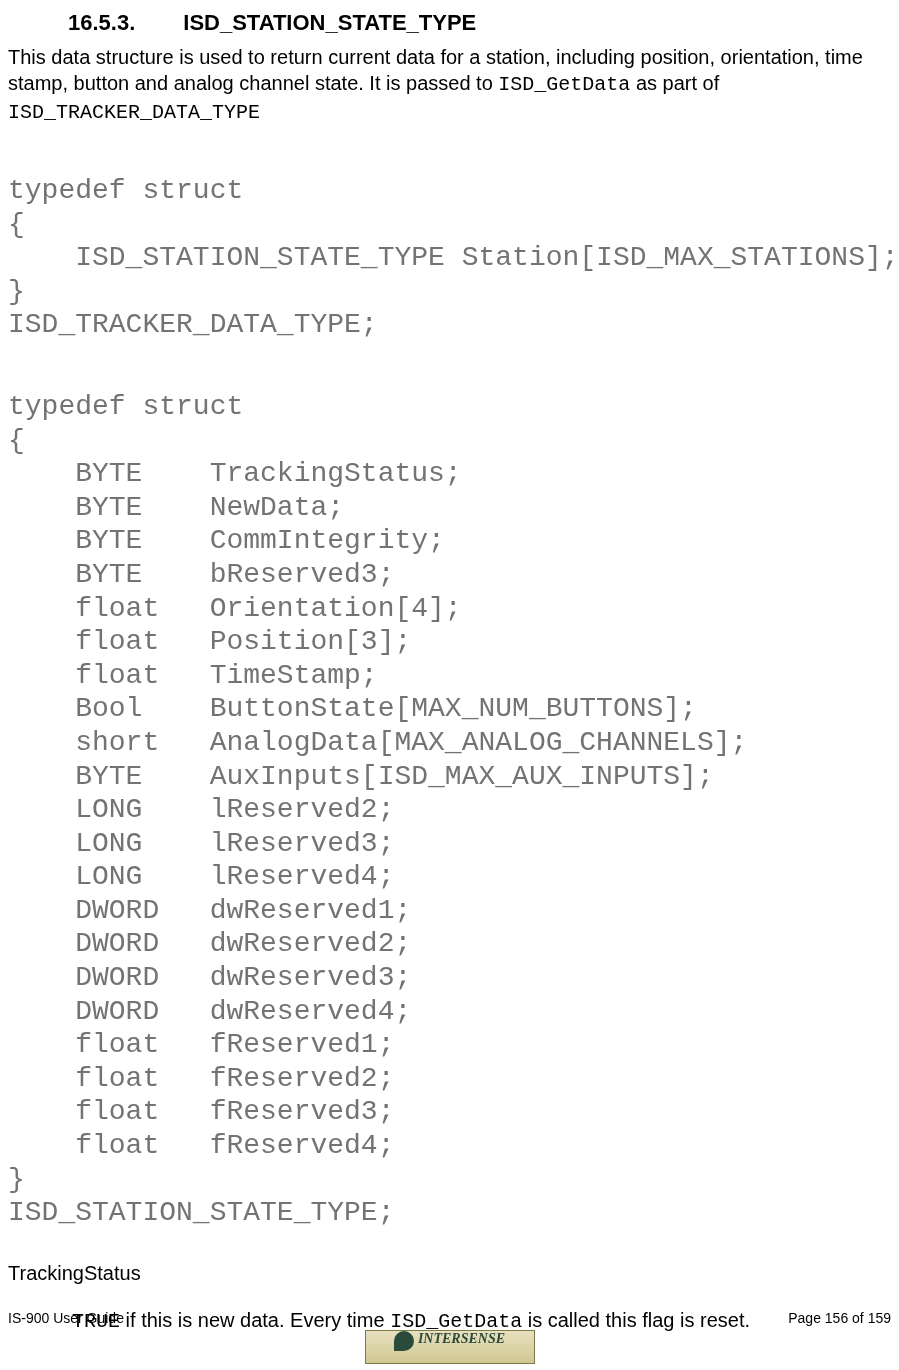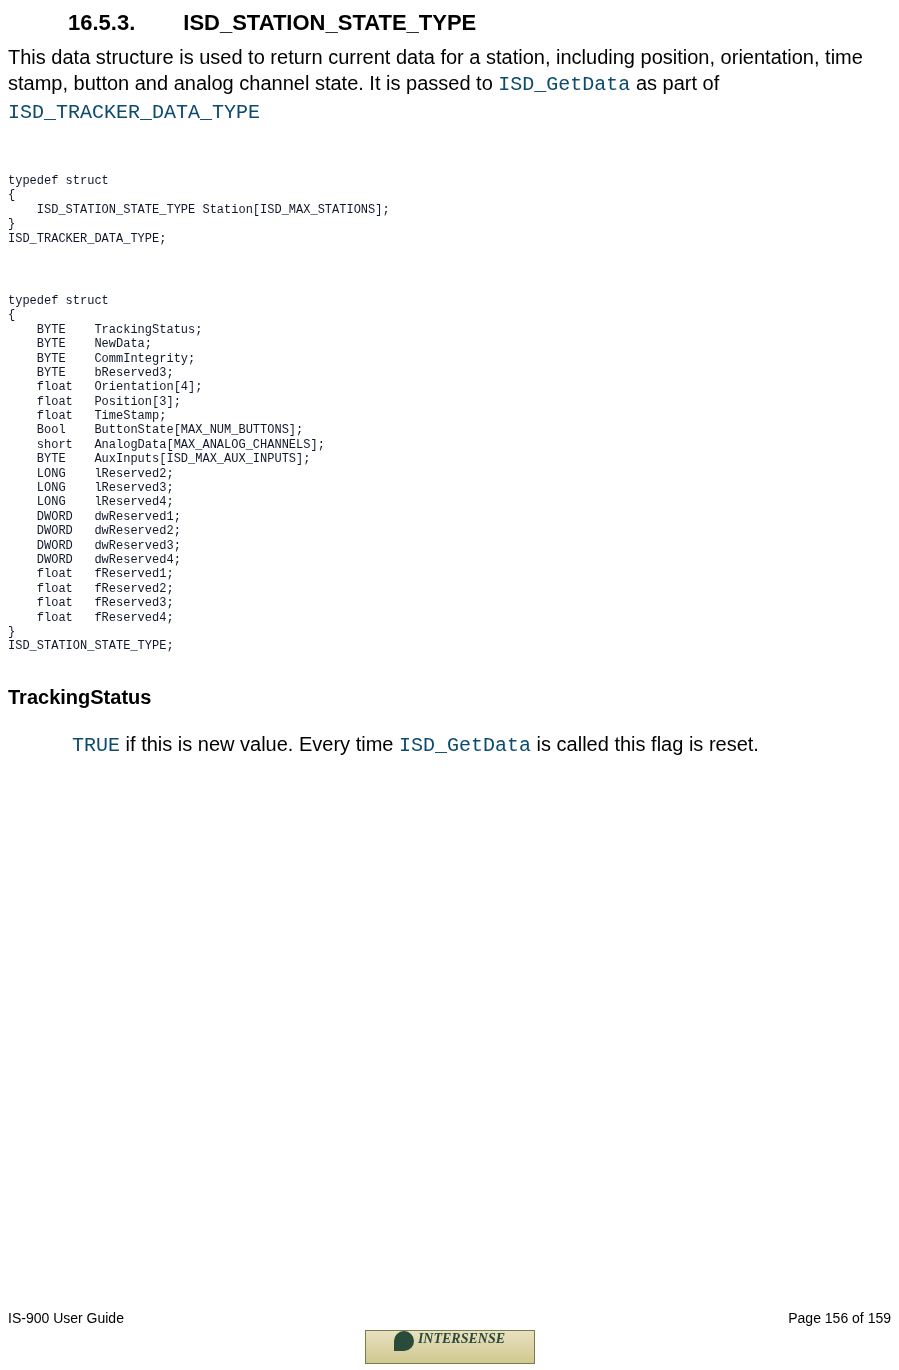--- a/index.html
+++ b/index.html
@@ -27,36 +27,36 @@
       display: inline-block;
       margin-right: 48px;
     }
     .intro-para {
       font-size: 20px;
       line-height: 1.3;
       margin-bottom: 18px;
     }
     .code-inline {
       font-family: "Courier New", Courier, monospace;
-      color: #0c4a6e;
+      color: #000000;
     }
     .code-block {
       font-family: "Courier New", Courier, monospace;
-      color: #0f172a;
-      font-size: 12px;
+      color: #737373;
+      font-size: 28px;
       white-space: pre;
       line-height: 1.2;
       margin-bottom: 28px;
       margin-top: 48px;
     }
     .field-def {
       margin-bottom: 22px;
     }
     .field-name {
-      font-weight: bold;
+      font-weight: normal;
       font-size: 20px;
       margin-top: 32px;
     }
     .field-desc {
       padding-left: 64px;
       font-size: 20px;
       line-height: 1.3;
     }
     .footer {
       position: absolute;
@@ -135,21 +135,21 @@
     float   fReserved4;
 }
 ISD_STATION_STATE_TYPE;</div>
 
 <div class="field-def">
   <div class="field-name">TrackingStatus</div>
 </div>
 
 <div class="field-def">
   <div class="field-desc">
-    <span class="code-inline">TRUE</span><span> if this is new value.  Every time </span><span class="code-inline">ISD_GetData</span><span> is called this flag is reset.</span>
+    <span class="code-inline">TRUE</span><span> if this is new data.  Every time </span><span class="code-inline">ISD_GetData</span><span> is called this flag is reset.</span>
   </div>
 </div>
 
 <div class="field-def">
 </div>
 
 <div class="footer">
   <span>IS-900 User Guide</span>
   <span>Page 156 of 159</span>
 </div>

